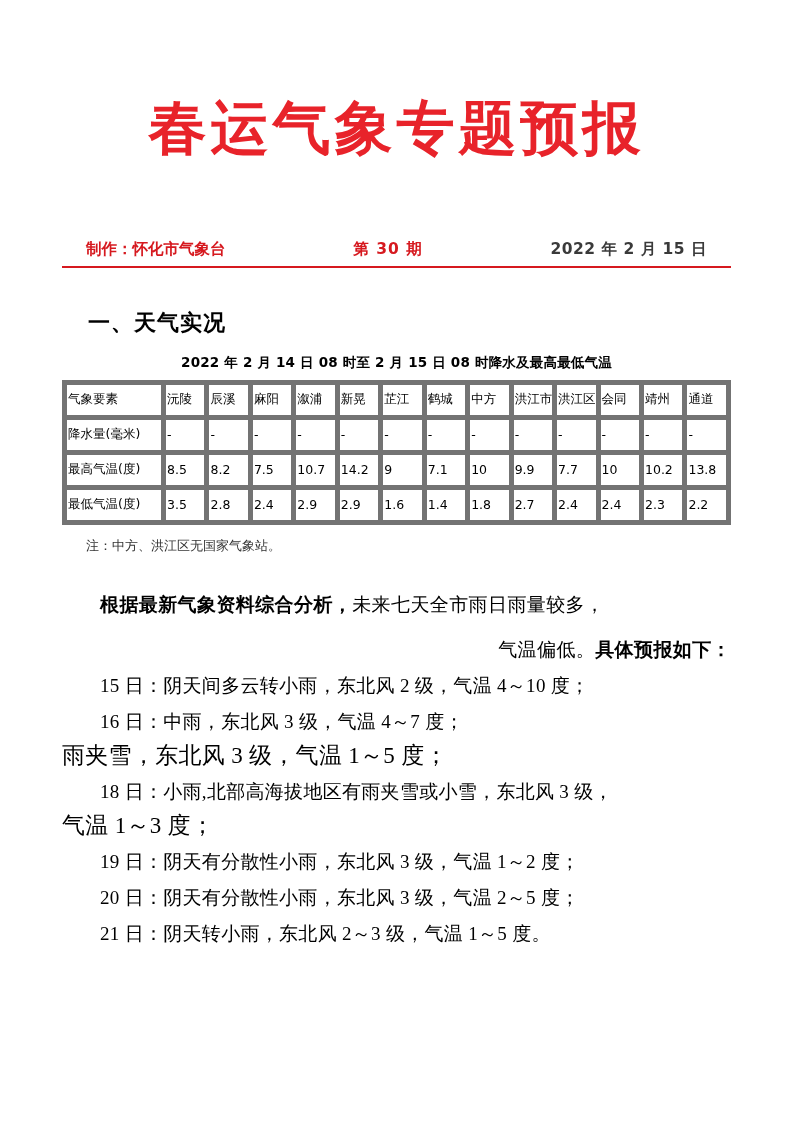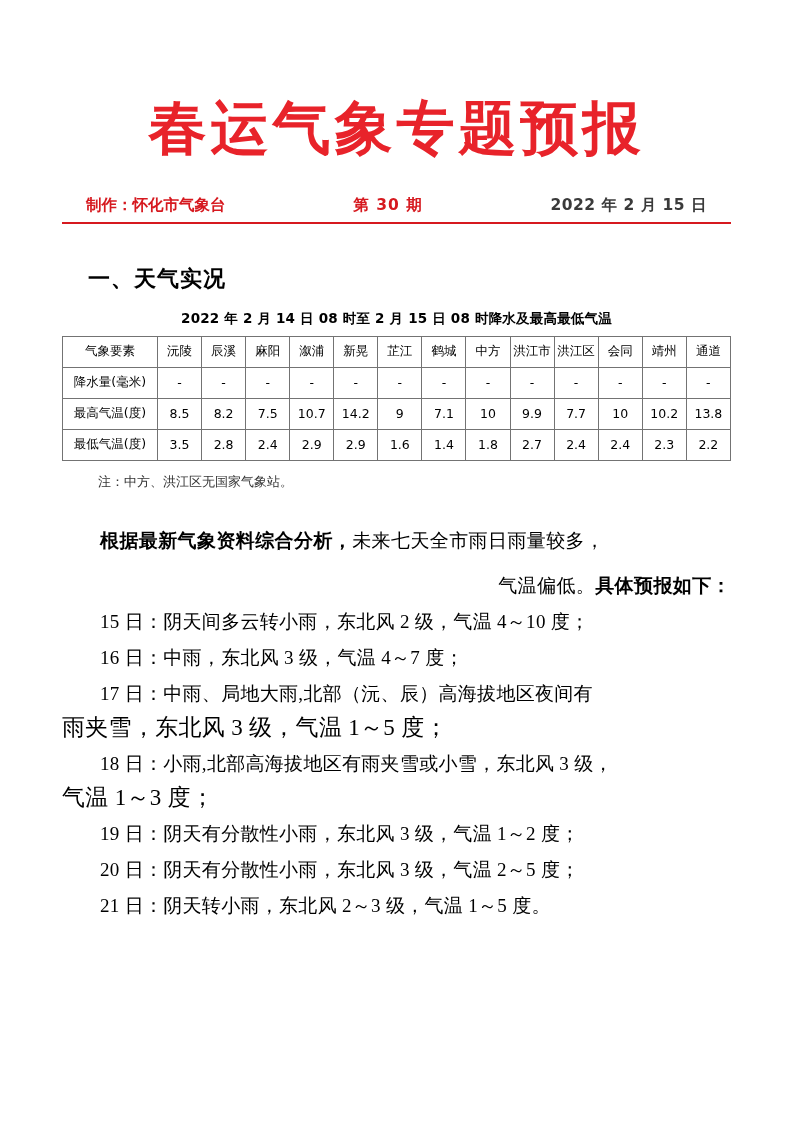--- a/index.html
+++ b/index.html
@@ -40,21 +40,21 @@
     margin-top: 30px;
     display: flex;
     align-items: baseline;
     font-size: 15.5px;
     font-weight: bold;
     color: #d6191f;
     font-family: "DejaVu Sans", "Liberation Sans", sans-serif;
     padding: 0 24px 6px 24px;
     border-bottom: 2px solid #d6191f;
   }
-  .byline .maker { flex: 0 0 auto; }
+  .byline .maker { flex: 0 0 auto; margin-top: 44px; }
   .byline .issue {
     flex: 1 1 auto;
     text-align: center;
     letter-spacing: 1px;
   }
   .byline .date {
     flex: 0 0 auto;
     color: #3a3a3a;
     font-weight: bold;
     letter-spacing: 0.5px;
@@ -81,36 +81,36 @@
   }
 
   
   table.wx {
     border-collapse: collapse;
     margin-top: 8px;
     width: 100%;
     table-layout: fixed;
   }
   table.wx td {
-    border: 1px solid #737373;
-    text-align: center;
+    border: 5px solid #737373;
+    text-align: left;
     font-size: 12.5px;
     height: 30px;
     font-family: "DejaVu Sans", "Liberation Sans", sans-serif;
     padding: 0 1px;
     white-space: nowrap;
     overflow: hidden;
   }
   table.wx td.rowhead {
     width: 92px;
     font-size: 12.5px;
   }
   .note {
     margin-top: 12px;
-    margin-left: 36px;
+    margin-left: 24px;
     font-size: 13px;
     color: #333333;
     font-family: "DejaVu Sans", "Liberation Sans", sans-serif;
   }
 
   
   .para {
     font-size: 19px;
     line-height: 34px;
     margin-top: 10px;
@@ -228,21 +228,20 @@
 
   <div class="para first">
     <b>根据最新气象资料综合分析，</b><span>未来七天全市雨日雨量较多，</span>
   </div>
   <div class="para nohang">
     <span>气温偏低。</span><b>具体预报如下：</b>
   </div>
 
   <div class="forecast-line">15 日：阴天间多云转小雨，东北风 2 级，气温 4～10 度；</div>
   <div class="forecast-line">16 日：中雨，东北风 3 级，气温 4～7 度；</div>
-  <div class="forecast-line">17 日：中雨、局地大雨,北部（沅、辰）高海拔地区夜间有</div>
   <div class="forecast-cont">雨夹雪，东北风 3 级，气温 1～5 度；</div>
   <div class="forecast-line">18 日：小雨,北部高海拔地区有雨夹雪或小雪，东北风 3 级，</div>
   <div class="forecast-cont">气温 1～3 度；</div>
   <div class="forecast-line">19 日：阴天有分散性小雨，东北风 3 级，气温 1～2 度；</div>
   <div class="forecast-line">20 日：阴天有分散性小雨，东北风 3 级，气温 2～5 度；</div>
   <div class="forecast-line">21 日：阴天转小雨，东北风 2～3 级，气温 1～5 度。</div>
 
 </div>
 
 </body></html>

